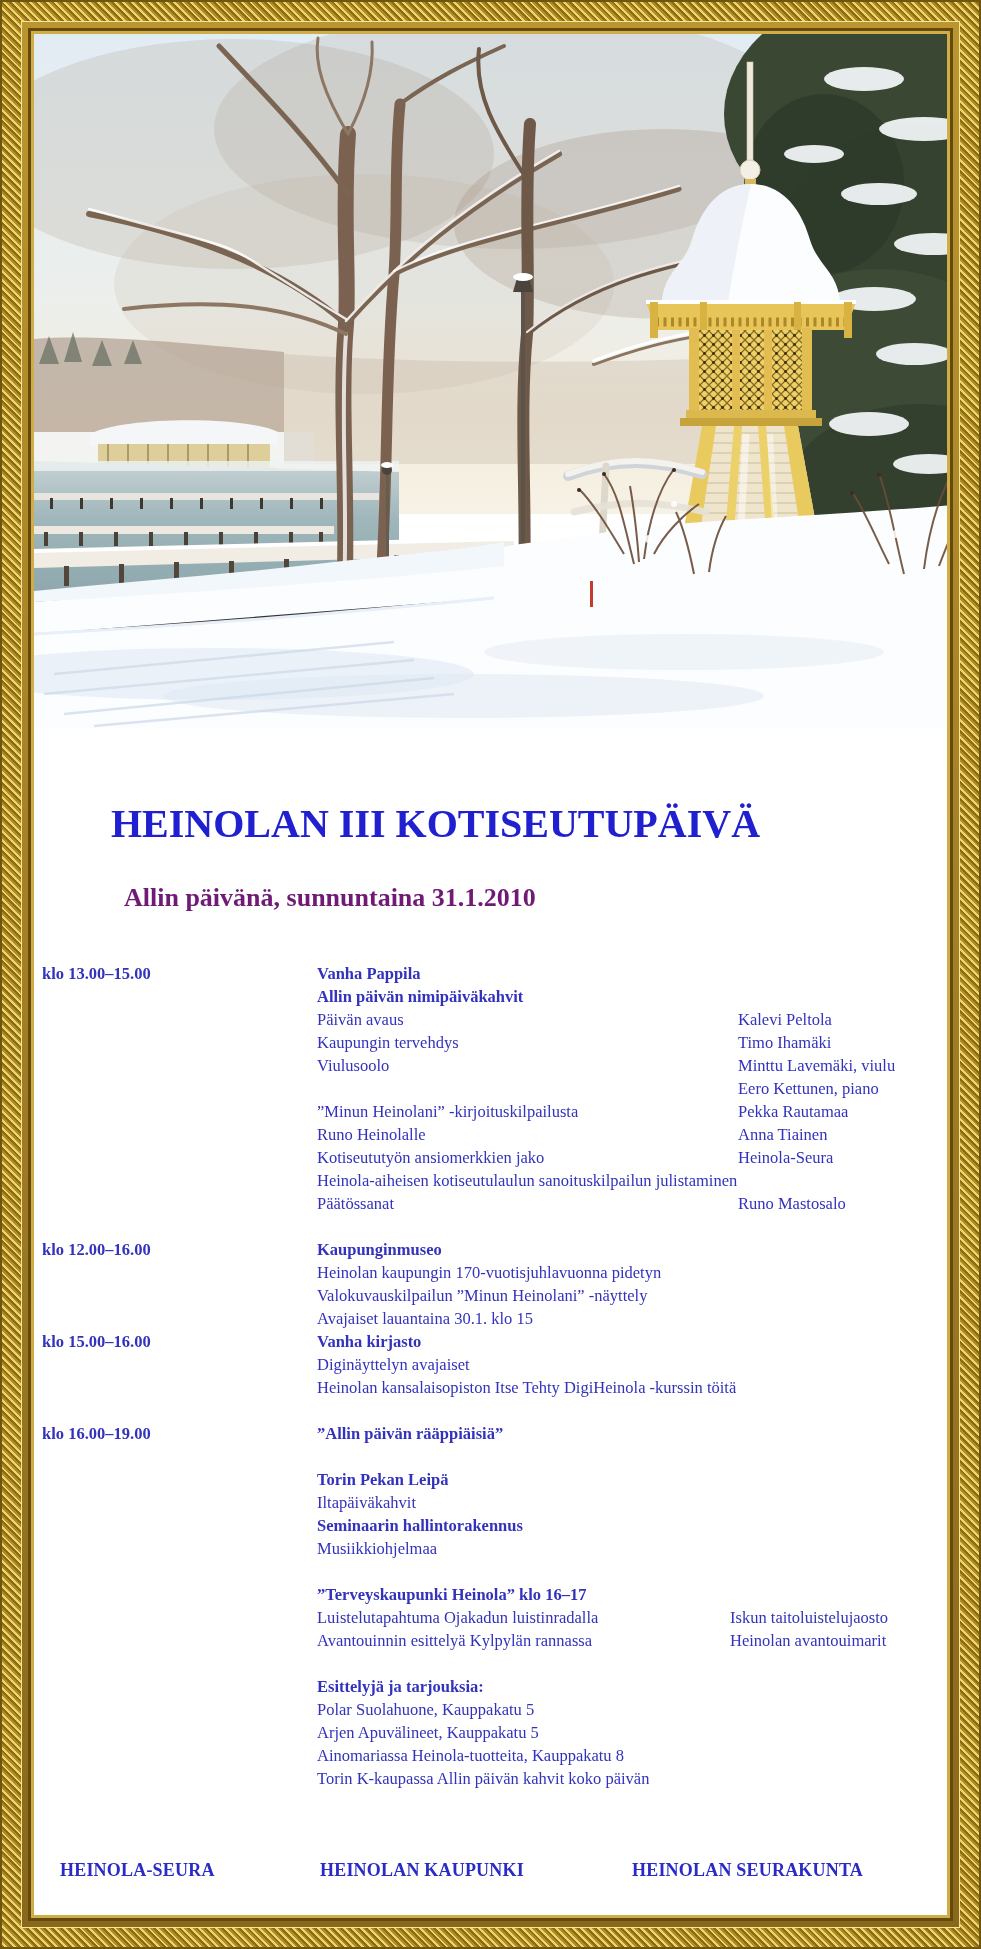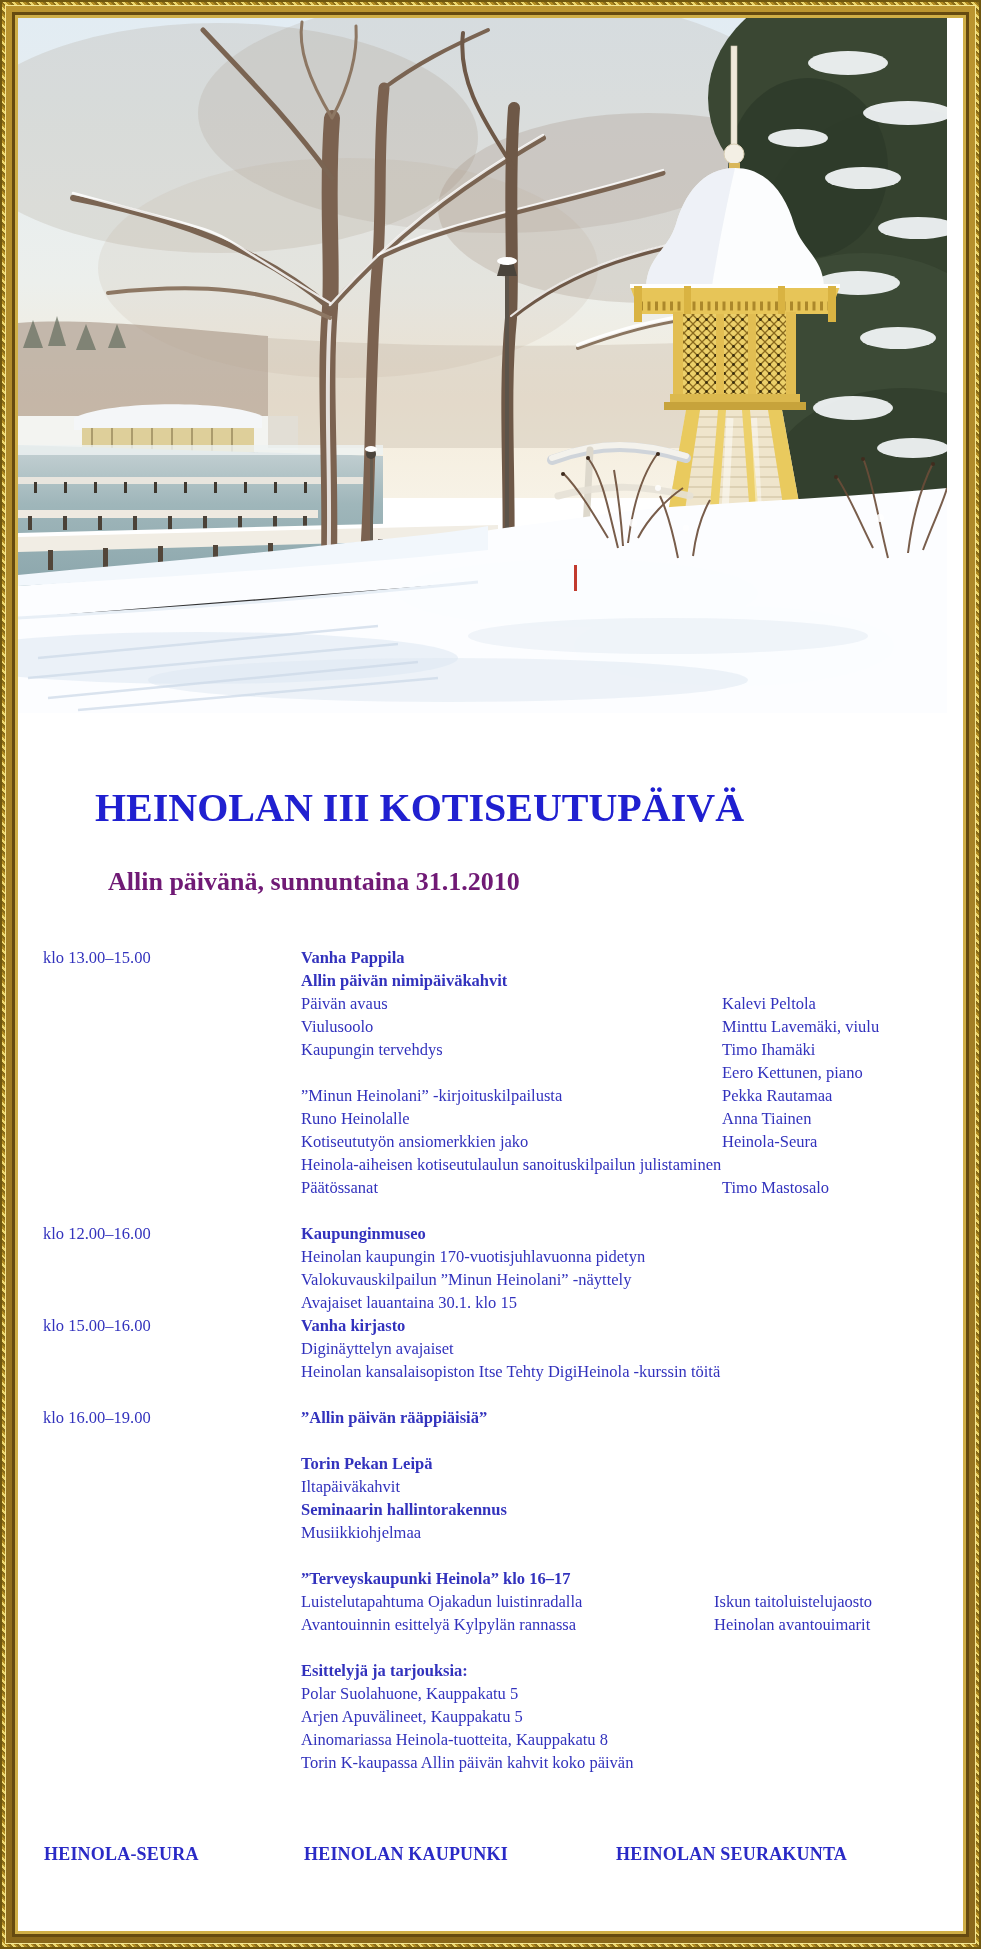--- a/index.html
+++ b/index.html
@@ -1,36 +1,36 @@
 <!DOCTYPE html>
 <html><head>
 <meta charset="utf-8">
 <style>
   html,body{margin:0;padding:0;background:#ffffff;}
   .poster{width:981px;height:1949px;box-sizing:border-box;font-family:"Liberation Serif",serif;}
   
-  .f1{box-sizing:border-box;width:100%;height:100%;border:2px solid #6e560f;padding:3px;
+  .f1{box-sizing:border-box;width:100%;height:100%;border:2px solid #6e560f;padding:19px;
       background-image:
         repeating-linear-gradient(45deg,#8a6c18 0 2px,#ecd66c 2px 4px,#b28c22 4px 6px),
         repeating-linear-gradient(-45deg,rgba(255,244,170,.55) 0 2px,rgba(122,92,16,.55) 2px 4px);}
   .f2{box-sizing:border-box;width:100%;height:100%;border:1px solid #f4e694;padding:6px;
       background:linear-gradient(180deg,#bb952f,#8a681b);}
   .f3{box-sizing:border-box;width:100%;height:100%;border:3px solid #654a10;padding:3px;background:#cfae46;}
   .content{position:relative;width:100%;height:100%;background:#ffffff;overflow:hidden;}
   
   .photo{position:absolute;top:0;left:0;width:929px;height:695px;}
   .photo svg{display:block;width:100%;height:100%;}
   
   .title{position:absolute;left:77px;top:766px;font-size:40px;font-weight:bold;color:#2020d0;white-space:nowrap;letter-spacing:0px;}
   .subtitle{position:absolute;left:90px;top:849px;font-size:26px;font-weight:bold;color:#701a75;white-space:nowrap;}
   
   .schedule{position:absolute;left:0;top:928px;width:100%;color:#3232bd;}
   .row{position:relative;height:23px;}
   .row span{position:absolute;top:0;font-size:16.5px;line-height:23px;white-space:nowrap;}
-  .col-time{left:25px;font-weight:normal;}
+  .col-time{left:8px;font-weight:bold;}
   .col-main{left:283px;}
   .col-name{left:704px;}
   .col-name-alt{left:696px;}
   .bold{font-weight:bold;}
   
   .footer span{position:absolute;top:1826px;font-size:18px;font-weight:bold;color:#2a2ac6;white-space:nowrap;letter-spacing:.2px;}
   .org0{left:26px}.org1{left:286px}.org2{left:598px}
 </style>
 </head>
 <body>
@@ -267,48 +267,48 @@
                 <span class="col-main bold">Vanha Pappila</span>
               </div>
               <div class="row">
                 <span class="col-main bold">Allin päivän nimipäiväkahvit</span>
               </div>
               <div class="row">
                 <span class="col-main">Päivän avaus</span>
                 <span class="col-name">Kalevi Peltola</span>
               </div>
               <div class="row">
+                <span class="col-main">Kaupungin tervehdys</span>
+                <span class="col-name">Timo Ihamäki</span>
+              </div>
+              <div class="row">
                 <span class="col-main">Viulusoolo</span>
                 <span class="col-name">Minttu Lavemäki, viulu</span>
               </div>
               <div class="row">
-                <span class="col-main">Kaupungin tervehdys</span>
-                <span class="col-name">Timo Ihamäki</span>
-              </div>
-              <div class="row">
                 <span class="col-name">Eero Kettunen, piano</span>
               </div>
               <div class="row">
                 <span class="col-main">”Minun Heinolani” -kirjoituskilpailusta</span>
                 <span class="col-name">Pekka Rautamaa</span>
               </div>
               <div class="row">
                 <span class="col-main">Runo Heinolalle</span>
                 <span class="col-name">Anna Tiainen</span>
               </div>
               <div class="row">
                 <span class="col-main">Kotiseututyön ansiomerkkien jako</span>
                 <span class="col-name">Heinola-Seura</span>
               </div>
               <div class="row">
                 <span class="col-main">Heinola-aiheisen kotiseutulaulun sanoituskilpailun julistaminen</span>
               </div>
               <div class="row">
                 <span class="col-main">Päätössanat</span>
-                <span class="col-name">Timo Mastosalo</span>
+                <span class="col-name">Runo Mastosalo</span>
               </div>
               <div class="row"></div>
               <div class="row">
                 <span class="col-time">klo 12.00–16.00</span>
                 <span class="col-main bold">Kaupunginmuseo</span>
               </div>
               <div class="row">
                 <span class="col-main">Heinolan kaupungin 170-vuotisjuhlavuonna pidetyn</span>
               </div>
               <div class="row">

